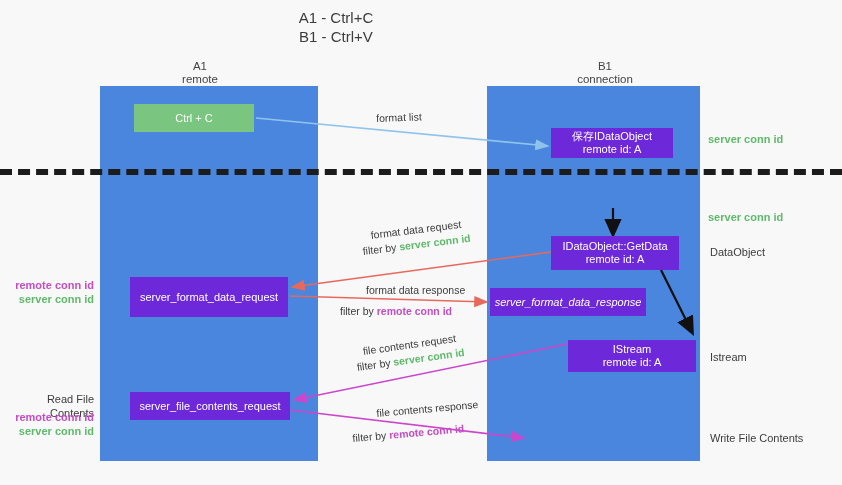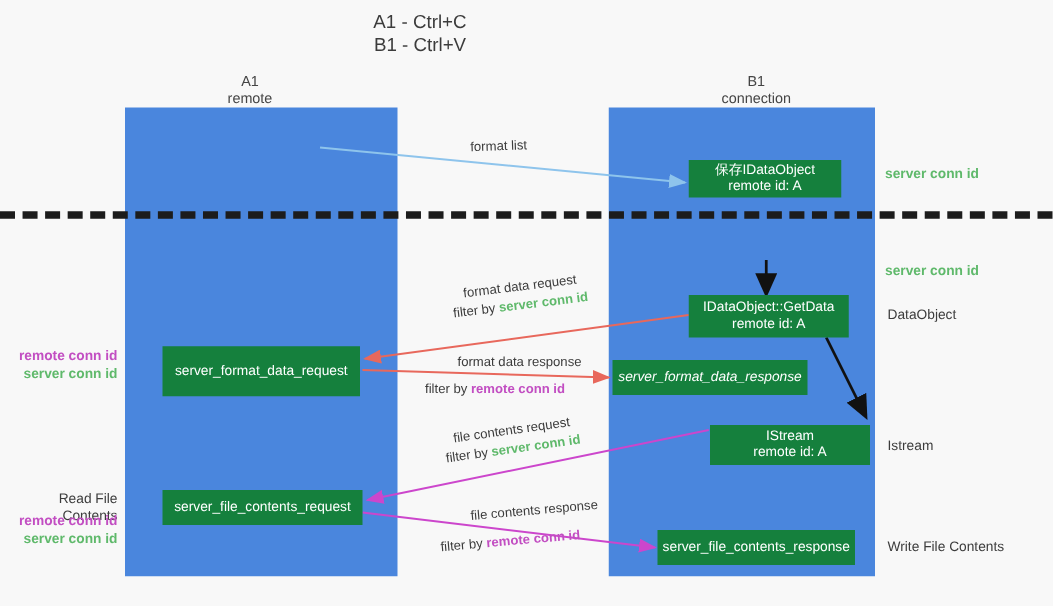--- a/index.html
+++ b/index.html
@@ -33,21 +33,21 @@
     border-top:6px dashed #1c1c1c;
   }
 
   
   .node{
     position:absolute;box-sizing:border-box;
     display:flex;flex-direction:column;align-items:center;justify-content:center;
     color:#ffffff;font-size:11px;line-height:13px;text-align:center;
   }
   .node.green{background:#7ac57f;}
-  .node.orange{background:#15803d;}
+  .node.orange{background:#6d28d9;}
   .node .l2{display:block;}
 
   
   .sidelabel{
     position:absolute;font-size:11px;line-height:14px;color:#3c3c3c;
   }
   .sidelabel.right{text-align:left;}
   .sidelabel.left{text-align:right;}
   .green-t{color:#5fb96b;font-weight:bold;}
   .purple-t{color:#c24ec2;font-weight:bold;}
@@ -107,20 +107,23 @@
 
     <line x1="290" y1="296" x2="487" y2="302" stroke="#e8685c" stroke-width="1.6" marker-end="url(#ah-red)"></line>
 
     <line x1="661" y1="270" x2="692" y2="332" stroke="#111111" stroke-width="2.2" marker-end="url(#ah-blk)"></line>
 
     <line x1="567" y1="344" x2="294" y2="400" stroke="#cc46cc" stroke-width="1.6" marker-end="url(#ah-mag)"></line>
 
     <line x1="290" y1="410" x2="524" y2="438" stroke="#cc46cc" stroke-width="1.6" marker-end="url(#ah-mag)"></line>
   </svg>
 
+  <div class="node green" style="left:134px;top:104px;width:120px;height:28px;">
+    <span>Ctrl + C</span>
+  </div>
 
   <div class="node orange" style="left:551px;top:128px;width:122px;height:30px;">
     <span>保存IDataObject</span>
     <span class="l2">remote id: A</span>
   </div>
 
 
   <div class="node orange" style="left:551px;top:236px;width:128px;height:34px;">
     <span>IDataObject::GetData</span>
     <span class="l2">remote id: A</span>
@@ -136,23 +139,20 @@
   </div>
 
   <div class="node orange" style="left:490px;top:288px;width:156px;height:28px;font-style:italic;">
     <span>server_format_data_response</span>
   </div>
 
   <div class="node orange" style="left:130px;top:392px;width:160px;height:28px;">
     <span>server_file_contents_request</span>
   </div>
 
-  <div class="node orange" style="left:526px;top:424px;width:158px;height:28px;">
-    <span>server_file_contents_response</span>
-  </div>
 
   <div class="dashline"></div>
 
   <div class="cap" style="left:376px;top:112px;transform:rotate(-2deg);">format list</div>
 
   <div class="cap" style="left:370px;top:229px;transform:rotate(-7deg);">format data request</div>
   <div class="cap" style="left:362px;top:245px;transform:rotate(-7deg);">
     <span>filter by </span><b class="green-t">server conn id</b>
   </div>
 

